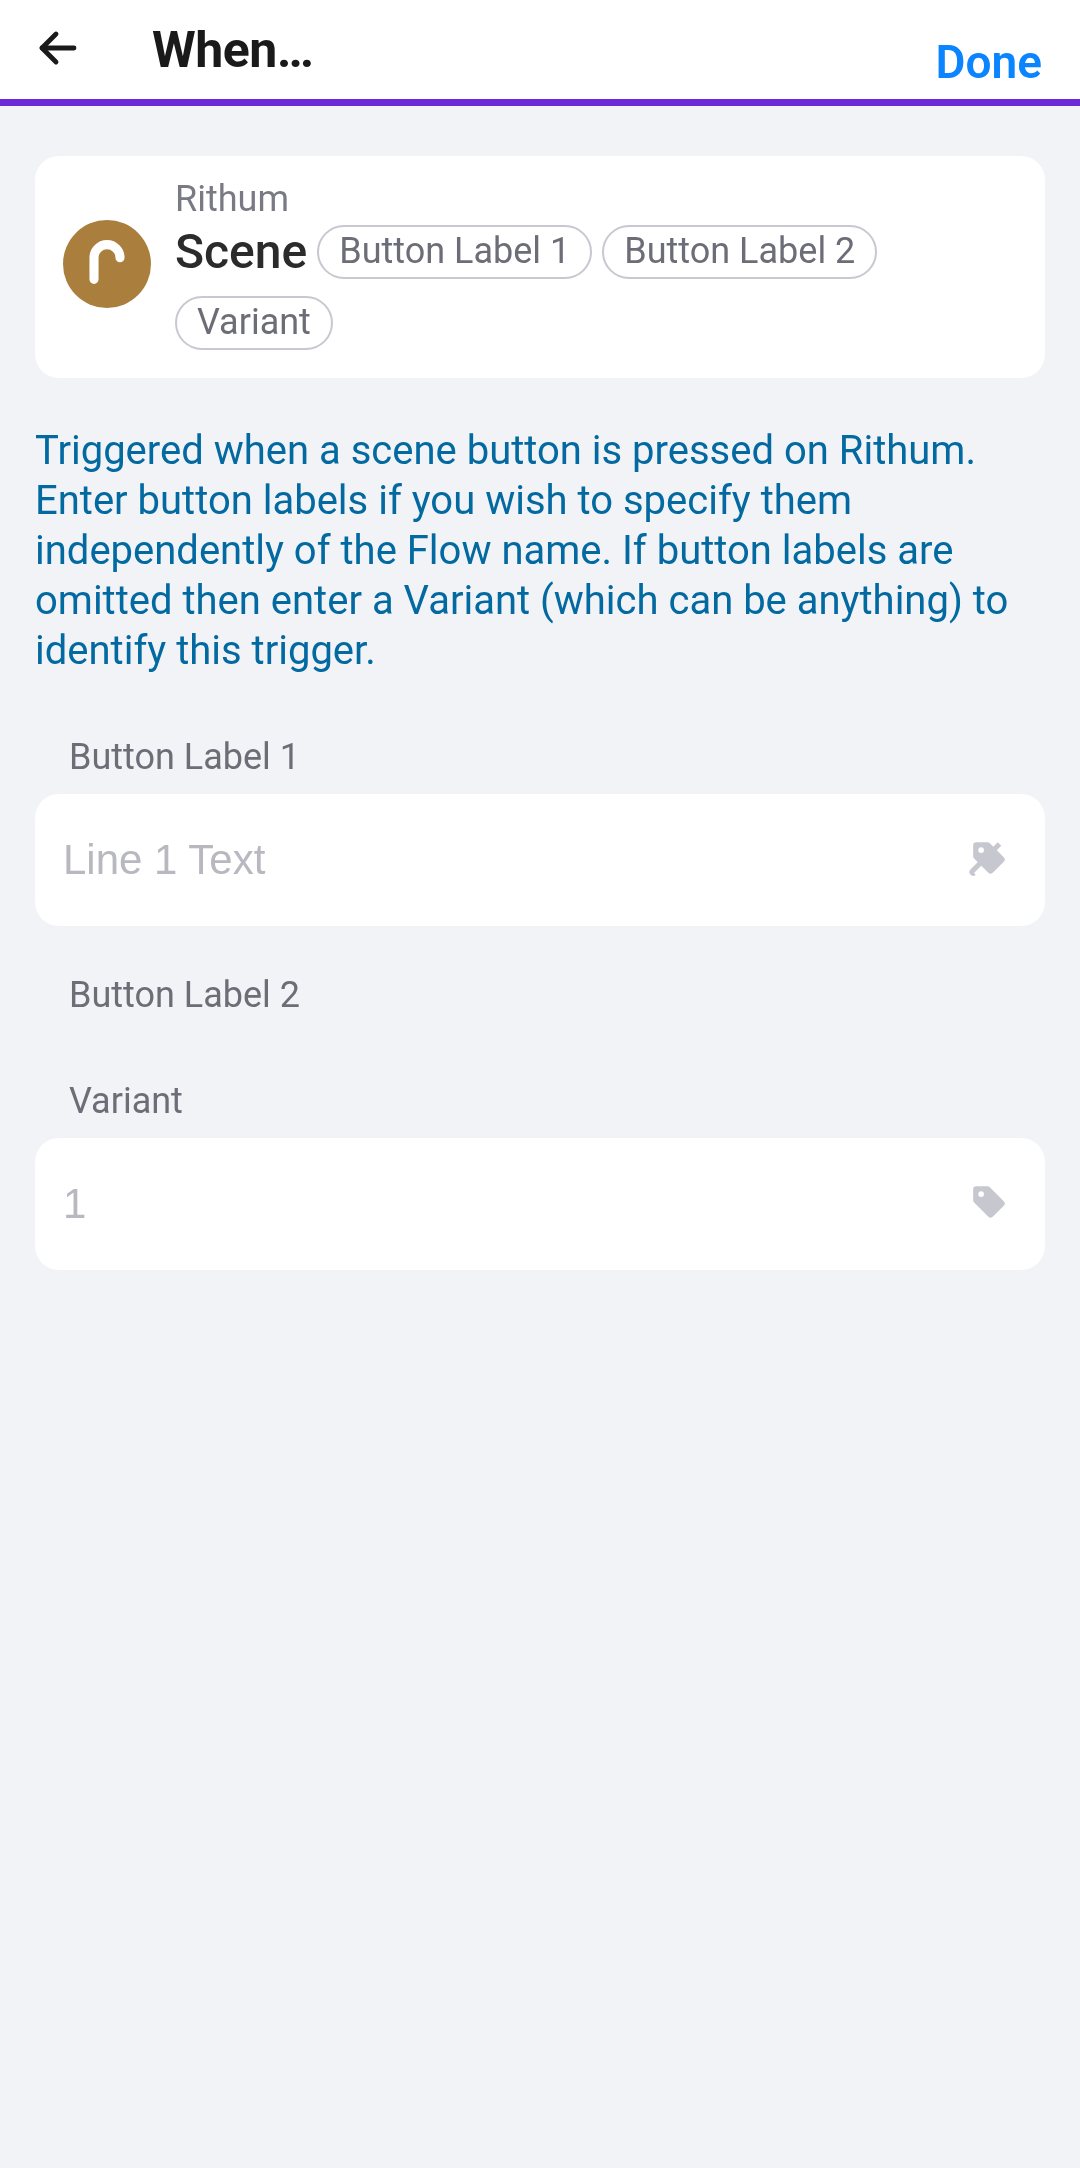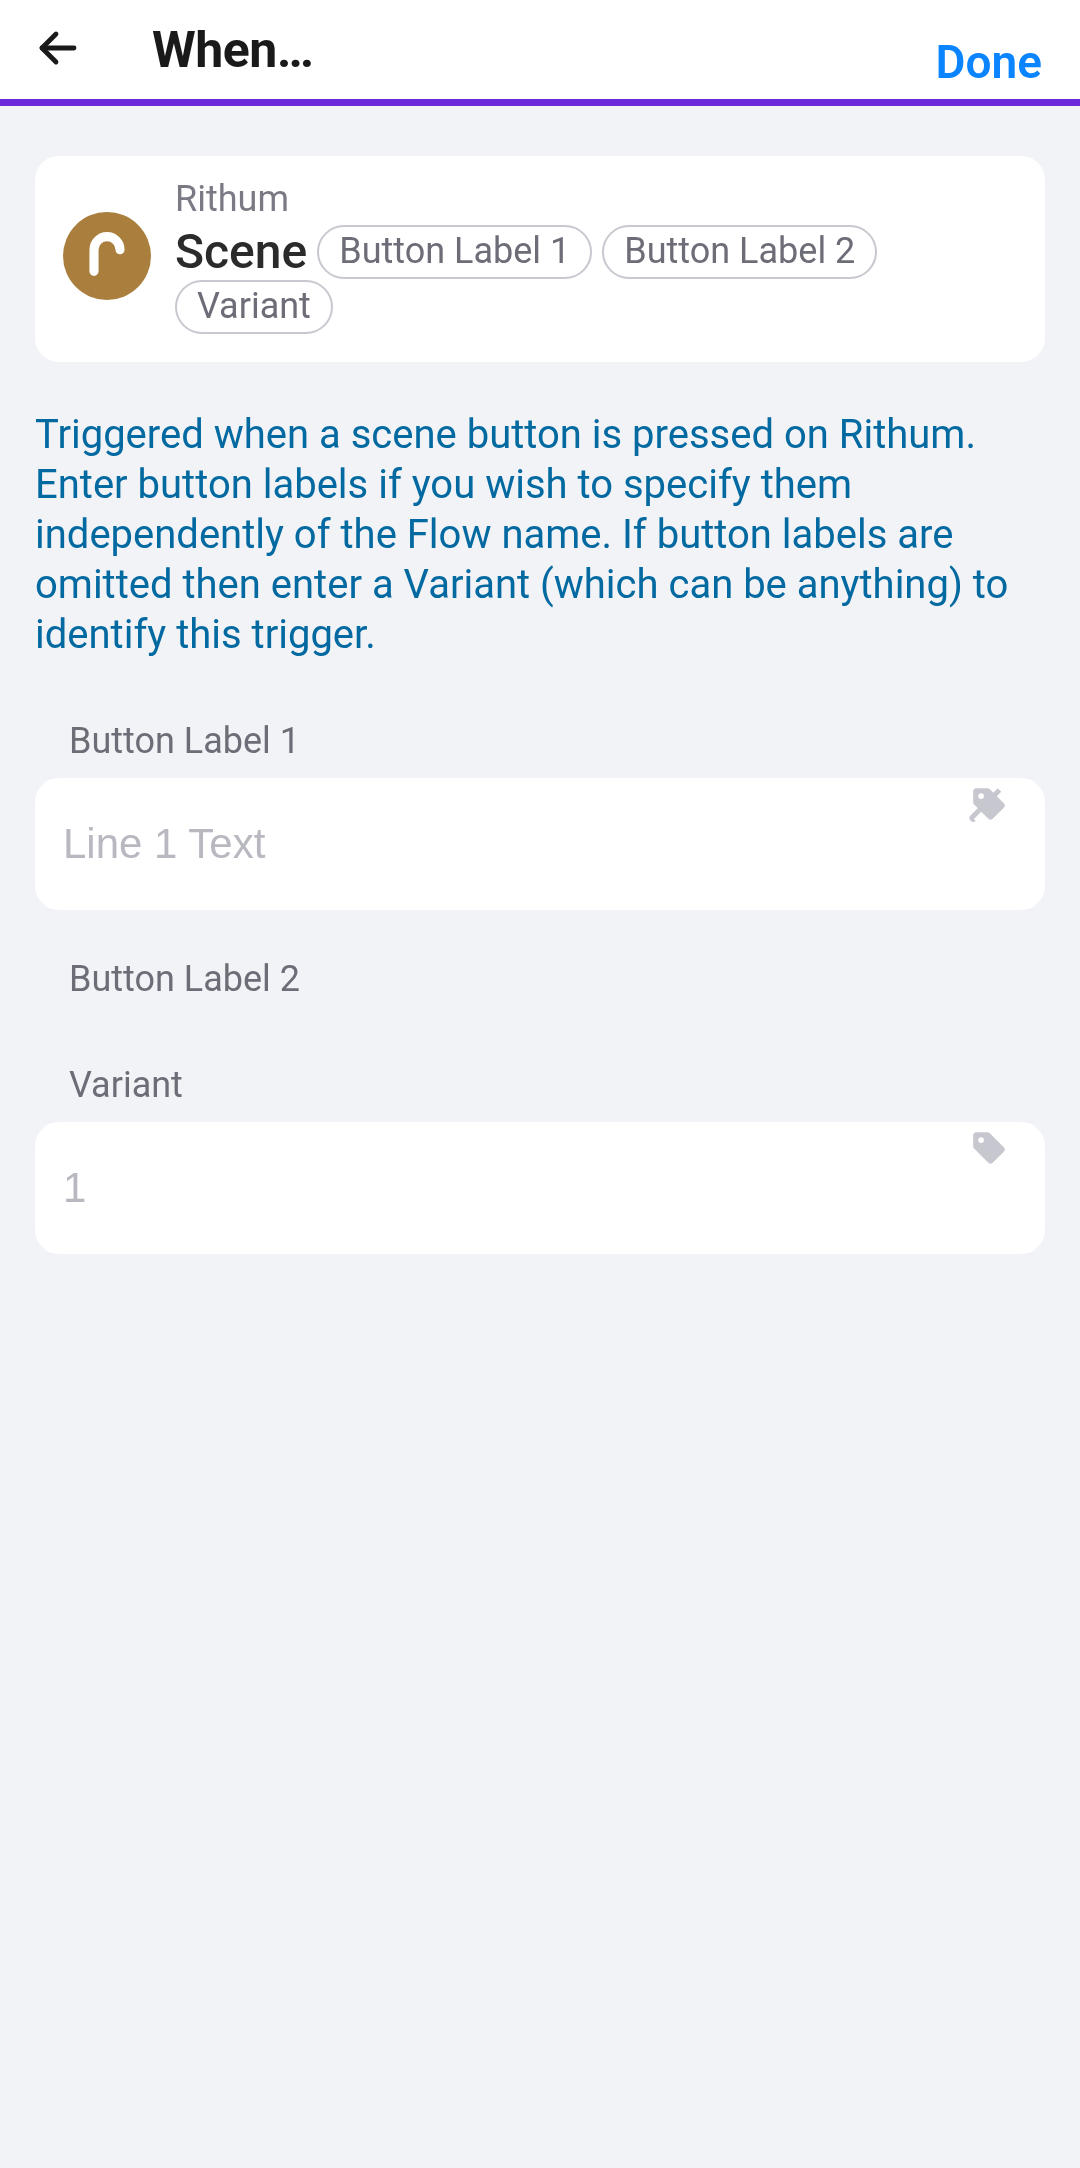--- a/index.html
+++ b/index.html
@@ -78,21 +78,21 @@
   .app-name {
     font-size: 36px;
     color: #7a7a85;
     font-weight: 400;
     margin-bottom: 4px;
   }
   .trigger-line {
     display: flex;
     flex-wrap: wrap;
     align-items: center;
-    row-gap: 0;
+    row-gap: 16px;
   }
   .trigger-text {
     font-size: 48px;
     font-weight: 500;
     color: #2b2b2b;
     line-height: 56px;
     margin-right: 10px;
   }
   .chip {
     display: inline-flex;
@@ -127,21 +127,21 @@
     font-size: 36px;
     color: #6d6d78;
     font-weight: 400;
     padding: 0 0 16px 34px;
   }
   .field-input-wrap {
     background: #ffffff;
     border-radius: 24px;
     height: 132px;
     display: flex;
-    align-items: flex-start;
+    align-items: center;
     padding: 0 28px;
   }
   .field-input {
     flex: 1;
     border: none;
     outline: none;
     font-size: 42px;
     color: #2b2b2b;
     background: transparent;
     height: 100%;

